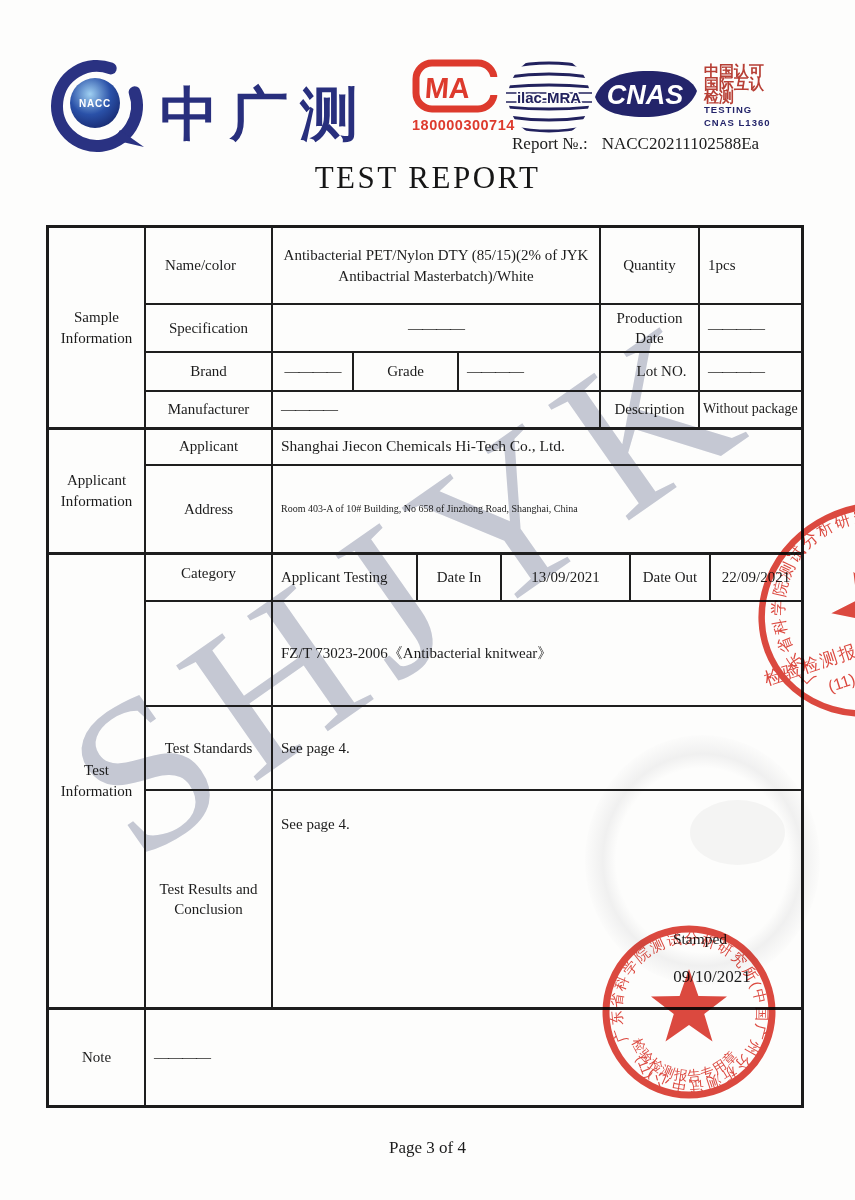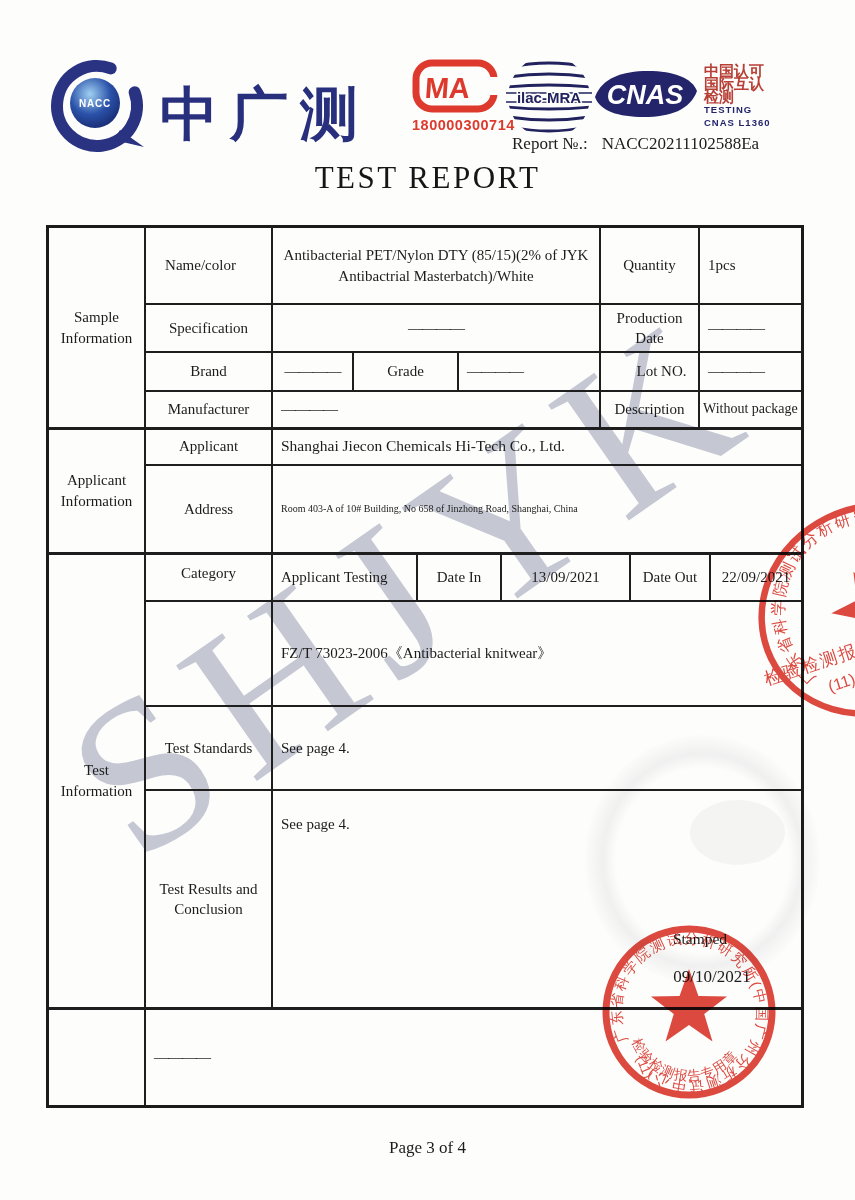--- a/index.html
+++ b/index.html
@@ -137,20 +137,21 @@
 
   <div class="cell" style="left:48px;top:227px;width:97px;height:201px">
     <span class="wbox" style="width:82px">Sample Information</span>
     </div>
   <div class="cell" style="left:48px;top:428px;width:97px;height:125px">
     <span class="wbox" style="width:82px">Applicant Information</span>
     </div>
   <div class="cell" style="left:48px;top:553px;width:97px;height:455px">
     <span class="wbox" style="width:82px">Test Information</span>
     </div>
+  <div class="cell" style="left:48px;top:1008px;width:97px;height:98px">Note</div>
 
   <div class="cell" style="left:145px;top:227px;width:111px;height:77px">Name/color</div>
   <div class="cell" style="left:272px;top:227px;width:328px;height:77px">
     <span class="wbox" style="width:316px">Antibacterial PET/Nylon DTY (85/15)(2% of JYK Antibactrial Masterbatch)/White</span>
     </div>
   <div class="cell" style="left:600px;top:227px;width:99px;height:77px">Quantity</div>
   <div class="cell left" style="left:699px;top:227px;width:103px;height:77px">1pcs</div>
 
   <div class="cell" style="left:145px;top:304px;width:127px;height:48px">Specification</div>
   <div class="cell dash" style="left:272px;top:304px;width:328px;height:48px">————</div>

